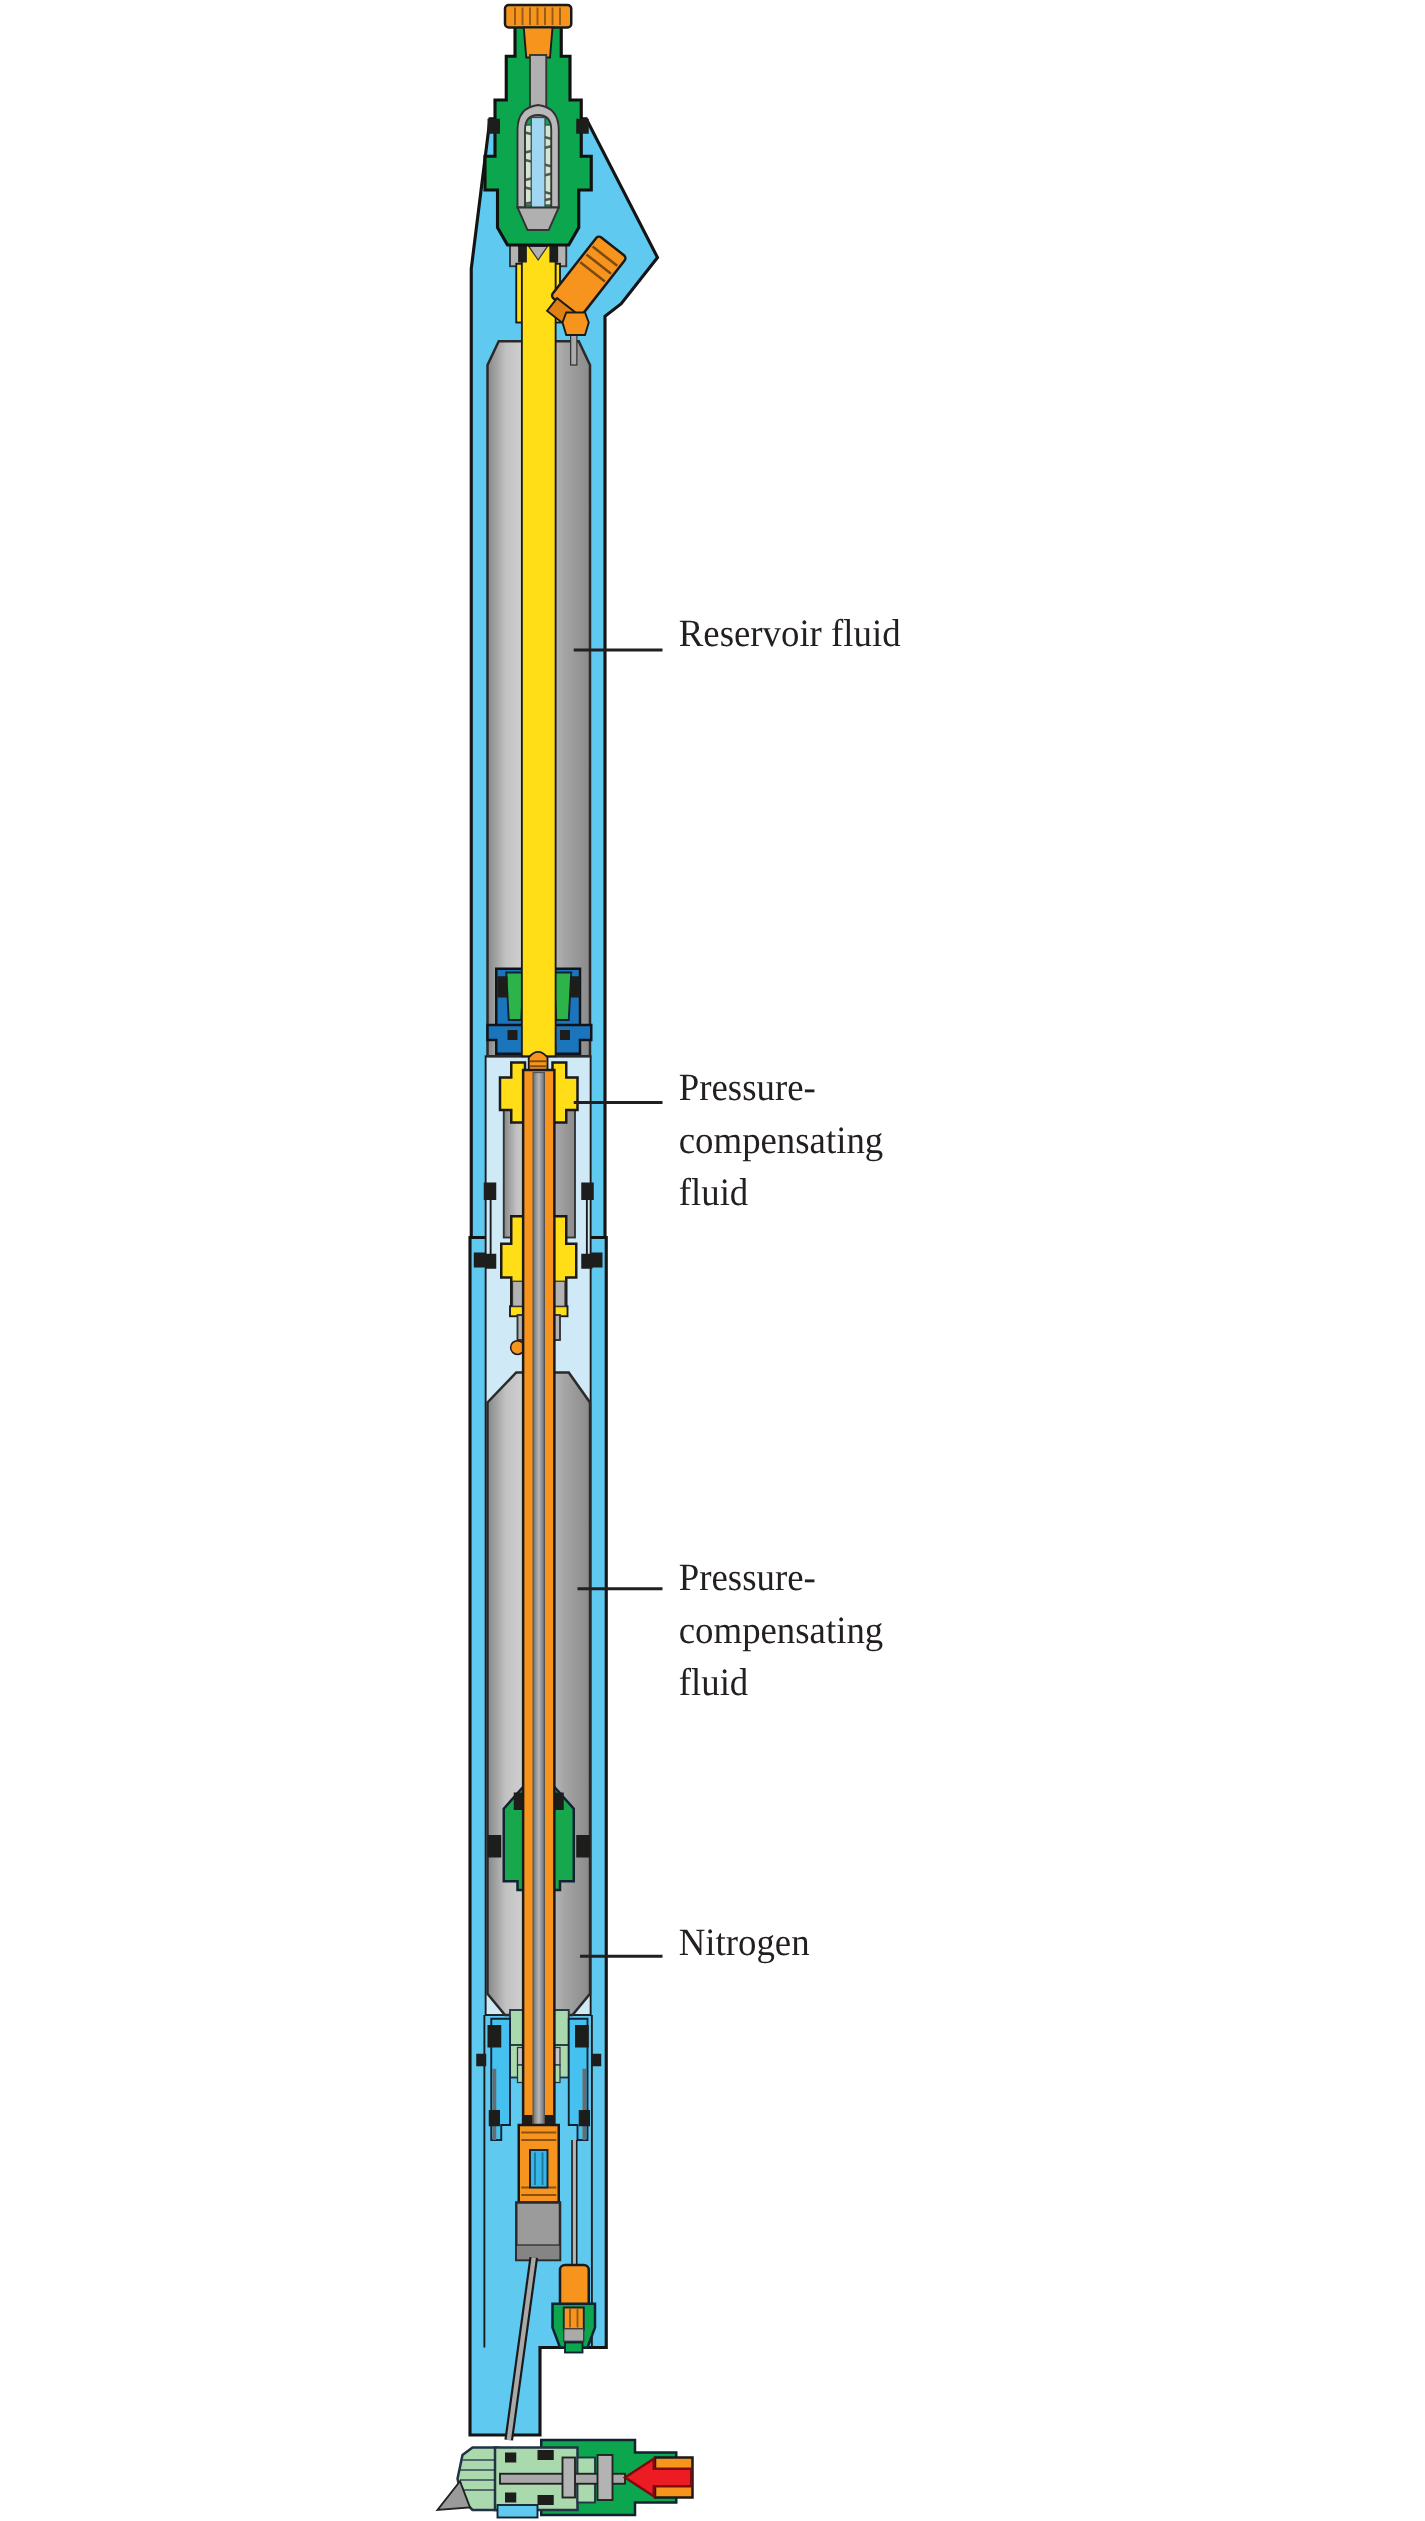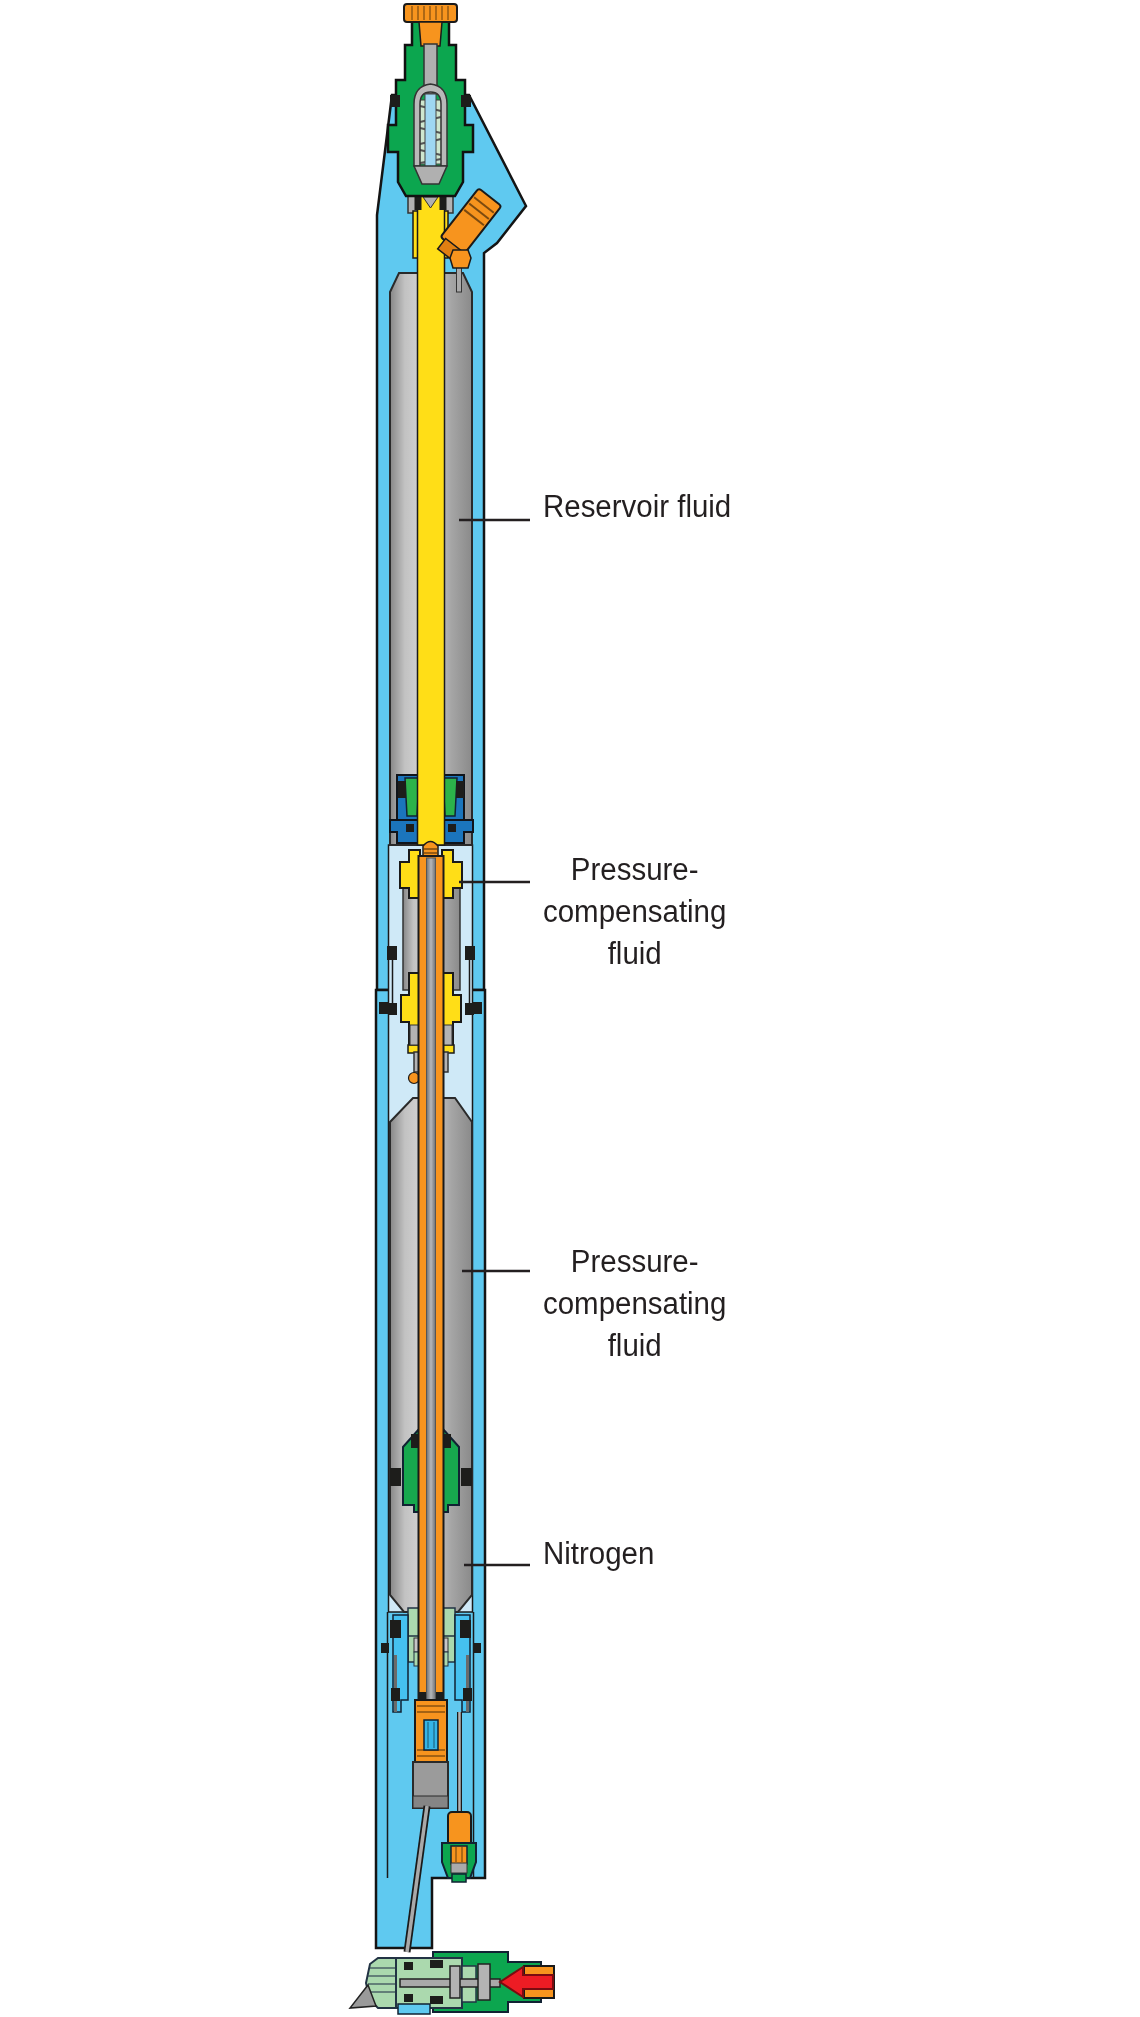--- a/index.html
+++ b/index.html
@@ -1,22 +1,21 @@
 <!DOCTYPE html>
 <html><head>
 <meta charset="utf-8">
 <style>
   html,body{margin:0;padding:0;background:#ffffff;}
   #canvas{
     position:relative;
     width:1140px;height:2017px;
     background:#ffffff;
     overflow:hidden;
-    font-family:Liberation Sans, sans-serif;
-    text-align:center;
+    font-family:Liberation Serif, serif;
   }
   #tool-svg{position:absolute;left:0;top:0;}
   .diagram-label{
     position:absolute;
     left:543px;
     color:#231f20;
     font-size:31px;
     line-height:42px;
     white-space:pre-line;
     transform:scaleX(0.95);

